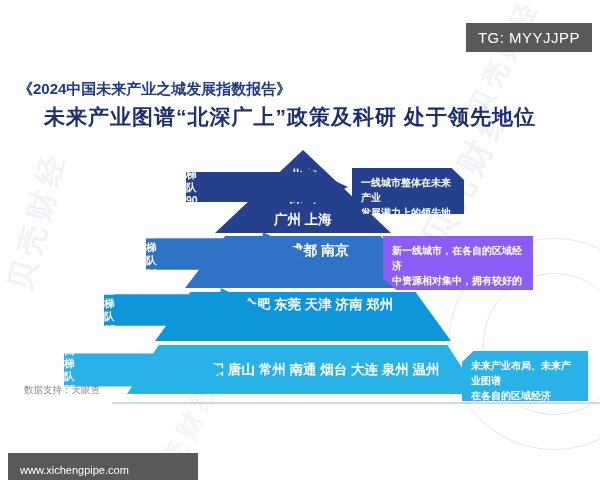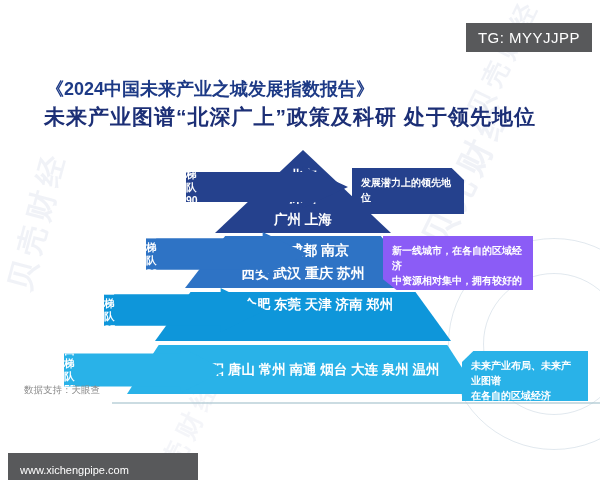--- a/index.html
+++ b/index.html
@@ -17,21 +17,21 @@
   .wm.w2{left:-34px;top:200px;transform:rotate(-75deg);font-size:30px;}
   .wm.w3{left:440px;top:40px;transform:rotate(-64deg);font-size:26px;}
   .wm.w4{left:120px;top:420px;transform:rotate(-64deg);font-size:26px;opacity:.05;}
   .circle{position:absolute;border:1px solid rgba(90,130,160,.18);border-radius:50%;pointer-events:none;}
   .circle.c-a{width:210px;height:210px;right:-60px;bottom:30px;}
   .circle.c-b{width:140px;height:140px;right:-25px;bottom:65px;}
   .cardline{position:absolute;left:112px;top:402px;width:488px;height:2px;background:#a9c4cf;opacity:.6;}
 
   
   .report-header{position:absolute;left:18px;top:78px;width:566px;height:22px;display:flex;justify-content:space-between;align-items:center;}
-  .report-title{color:#1d3a86;font-size:18px;font-weight:bold;margin-left:28px;}
+  .report-title{color:#1d3a86;font-size:15px;font-weight:bold;}
   .logos{display:flex;align-items:center;gap:8px;}
   .xjb{background:#c1121c;color:#fff;font-size:10.5px;font-weight:bold;padding:2px 6px;letter-spacing:2px;}
   .bk-wrap{display:flex;align-items:center;gap:3px;}
   .bk{color:#1d3f8f;font-size:13.5px;font-weight:bold;}
   .headline{position:absolute;left:0;top:103px;width:580px;text-align:center;color:#1c2f76;font-size:21px;font-weight:bold;letter-spacing:1px;}
 
   
   .tier{position:absolute;color:#fff;font-weight:bold;text-align:center;}
   .t1{left:215px;top:150px;width:176px;height:83px;clip-path:polygon(50% 0,100% 100%,0 100%);font-size:13.5px;padding-top:15px;box-sizing:border-box;}
   .t1 div{line-height:22px;}
@@ -79,21 +79,20 @@
 
   <div class="headline">未来产业图谱“北深广上”政策及科研 处于领先地位</div>
 
   <div class="tier t1" style="background: rgb(37, 65, 141);">
     <div>北京</div>
     <div>深圳</div>
     <div>广州 上海</div>
   </div>
   <div class="tier t2" style="background: rgb(46, 115, 197);">
     <div>杭州 成都 南京</div>
-    <div>西安 武汉 重庆 苏州</div>
   </div>
   <div class="tier t3" style="background: rgb(14, 150, 218);">
     <div>青岛 合肥 东莞 天津 济南 郑州</div>
   </div>
   <div class="tier t4" style="background: rgb(41, 178, 232);">
     <div>徐州 沈阳 唐山 常州 南通 烟台 大连 泉州 温州</div>
   </div>
 
   <div class="arrow a1" style="background: rgb(37, 65, 141);">
     <div>第一梯队</div>
@@ -106,20 +105,21 @@
   <div class="arrow a3" style="background: rgb(14, 150, 218);">
     <div>第三梯队</div>
     <div>65-79.99</div>
   </div>
   <div class="arrow a4" style="background: rgb(41, 178, 232);">
     <div>第四梯队</div>
     <div>55-64.99</div>
   </div>
 
   <div class="callout c1" style="background: rgb(37, 65, 141);">
+    <div>一线城市整体在未来产业</div>
     <div>发展潜力上的领先地位</div>
   </div>
   <div class="callout c2" style="background: #8b5cf6;">
     <div>新一线城市，在各自的区域经济</div>
     <div>中资源相对集中，拥有较好的产</div>
     <div>业基础和发展潜力</div>
   </div>
   <div class="callout c4" style="background: rgb(41, 178, 232);">
     <div>未来产业布局、未来产业图谱</div>
     <div>在各自的区域经济</div>

